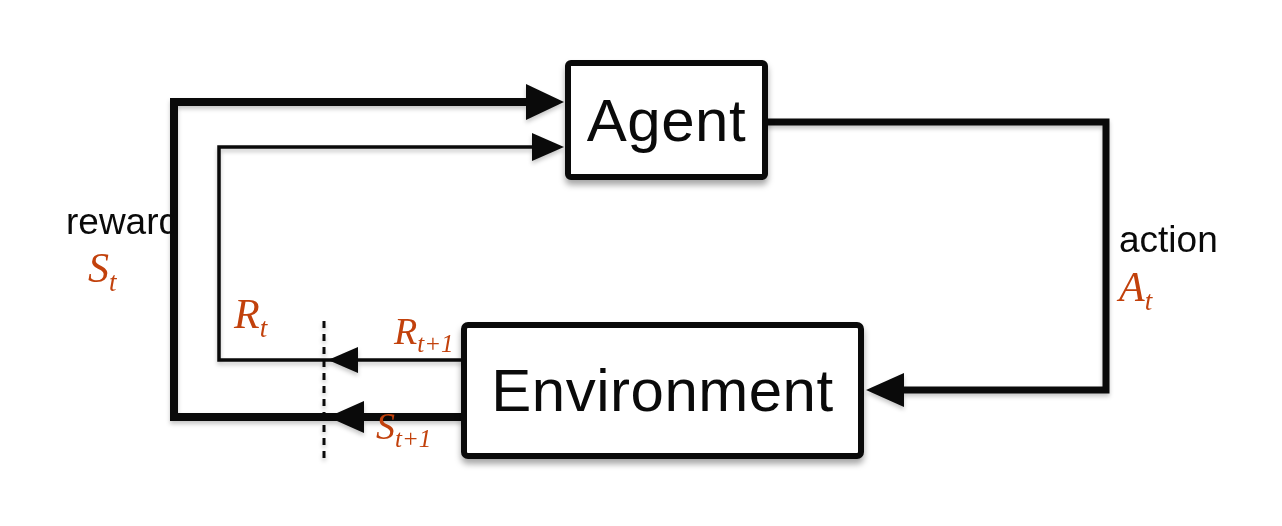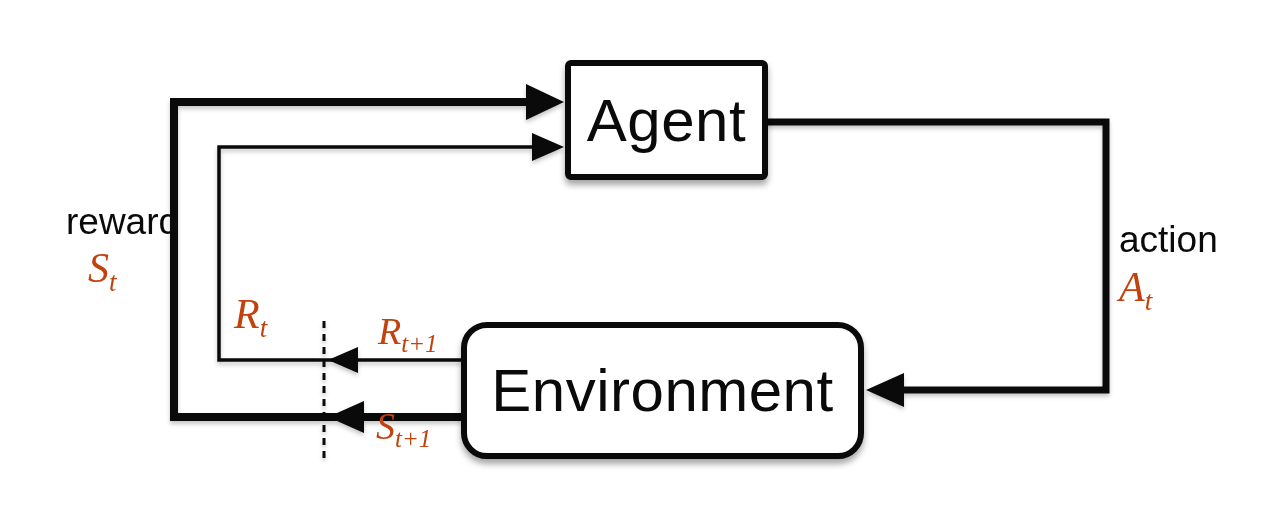--- a/index.html
+++ b/index.html
@@ -43,21 +43,21 @@
     top: 60px;
     width: 203px;
     height: 120px;
     border-radius: 6px;
   }
   .env-box {
     left: 461px;
     top: 322px;
     width: 403px;
     height: 137px;
-    border-radius: 26px;
+    border-radius: 7px;
   }
   .word-label {
     position: absolute;
     font-size: 37px;
     line-height: 1;
     color: #0a0a0a;
     white-space: nowrap;
   }
   .math-label {
     position: absolute;
@@ -81,21 +81,21 @@
     font-size: 25px;
     vertical-align: -8px;
   }
   
   .lbl-state  { left: 66px;  top: 203px; }
   .lbl-state-sym { left: 88px; top: 247px; }
   .lbl-reward { left: 231px; top: 209px; }
   .lbl-reward-sym { left: 234px; top: 252px; margin-top: 41px; }
   .lbl-action { left: 1119px; top: 221px; text-align: right; }
   .lbl-action-sym { left: 1119px; top: 266px; font-family: Liberation Serif, serif; }
-  .lbl-next-reward { left: 378px; top: 312px; }
+  .lbl-next-reward { left: 394px; top: 312px; }
   .lbl-next-state  { left: 376px; top: 367px; margin-top: 40px; }
 </style>
 </head>
 <body>
 
 <div class="stage">
 
   <svg class="lines-svg" width="1282" height="526" viewBox="0 0 1282 526">
 
     <polyline points="462,417 174,417 174,102 534,102" fill="none" stroke="#0a0a0a" stroke-width="8"></polyline>

